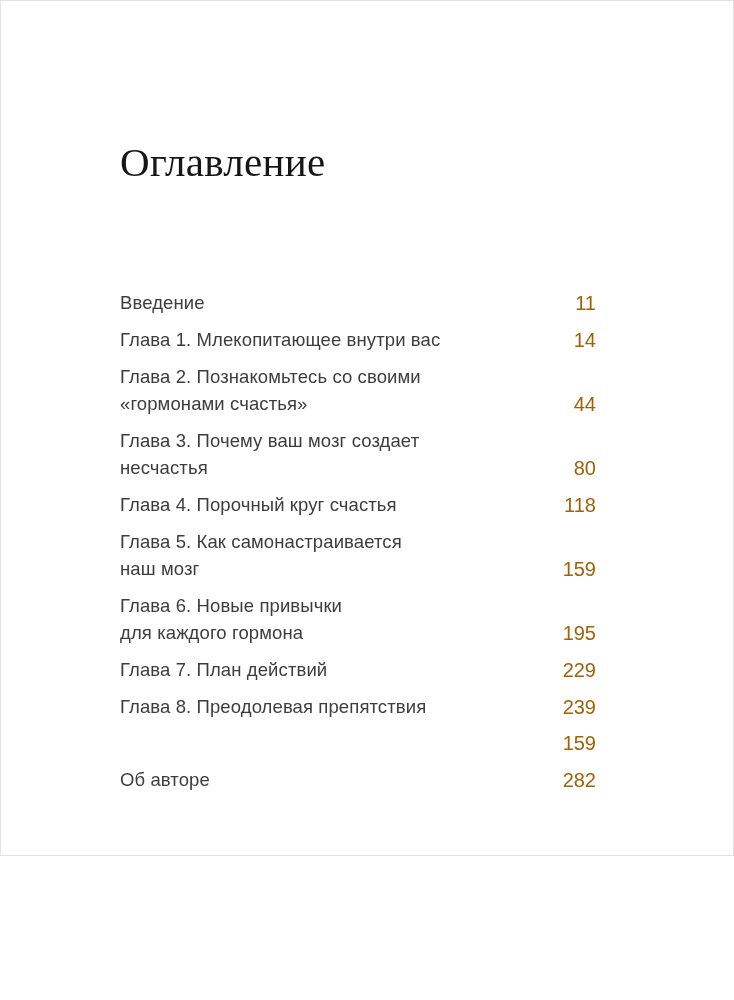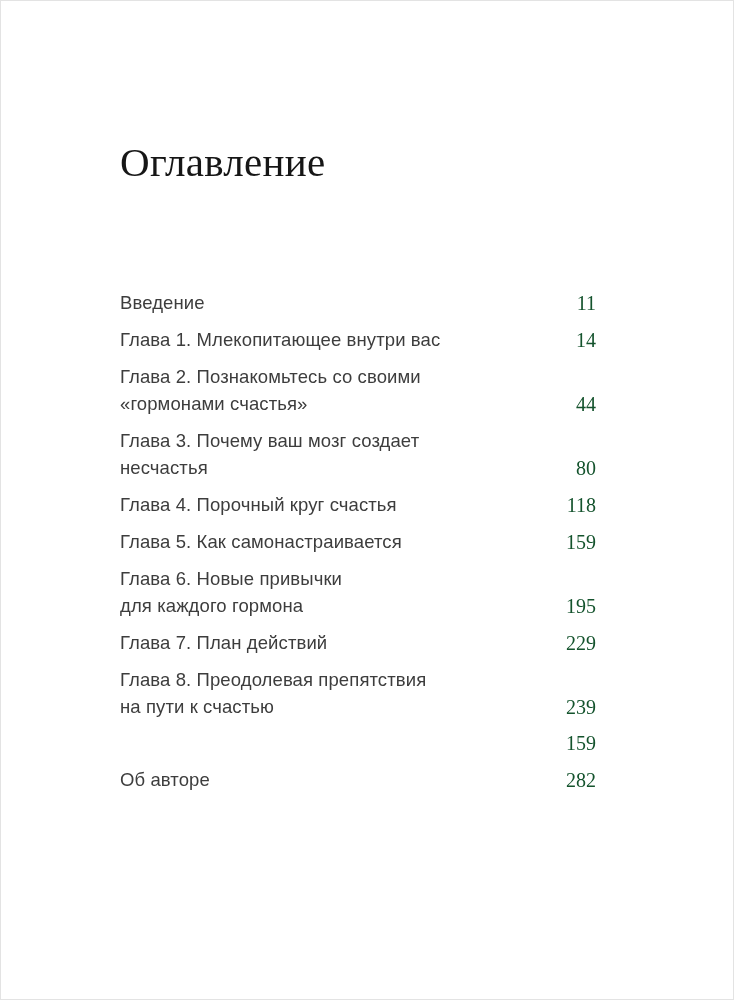--- a/index.html
+++ b/index.html
@@ -3,21 +3,21 @@
 <meta charset="utf-8">
 <style>
   html, body {
     margin: 0;
     padding: 0;
     background: #ffffff;
   }
   .page {
     position: relative;
     width: 734px;
-    height: 1000px;
+    height: 856px;
     box-sizing: border-box;
     background: #ffffff;
     border: 1px solid #e3e3e3;
     padding: 139px 137px 16px 119px;
     font-family: "Liberation Sans", sans-serif;
     overflow: hidden;
   }
   .title {
     font-family: "Liberation Serif", serif;
     font-size: 41px;
@@ -39,24 +39,24 @@
     gap: 20px;
   }
   .toc-label {
     font-family: "Liberation Sans", sans-serif;
     font-size: 18.5px;
     line-height: 27px;
     color: #3d3d3d;
     letter-spacing: 0.1px;
   }
   .toc-page {
-    font-family: Liberation Serif, serif;
+    font-family: Liberation Sans, sans-serif;
     font-size: 20px;
     line-height: 26px;
-    color: #14532d;
+    color: #a16207;
     white-space: nowrap;
   }
 </style>
 </head>
 <body>
 
 <div class="page">
   <h1 class="title">Оглавление</h1>
 
   <div class="toc-list">
@@ -93,20 +93,21 @@
   <div class="toc-row">
     <div class="toc-label">
           <div>Глава 4. Порочный круг счастья</div>
         </div>
     <div class="toc-page">118</div>
   </div>
 
   <div class="toc-row">
     <div class="toc-label">
           <div>Глава 5. Как самонастраивается</div>
+          <div>наш мозг</div>
         </div>
     <div class="toc-page">159</div>
   </div>
 
   <div class="toc-row">
     <div class="toc-label">
           <div>Глава 6. Новые привычки</div>
           <div>для каждого гормона</div>
         </div>
     <div class="toc-page">195</div>
@@ -115,21 +116,20 @@
   <div class="toc-row">
     <div class="toc-label">
           <div>Глава 7. План действий</div>
         </div>
     <div class="toc-page">229</div>
   </div>
 
   <div class="toc-row">
     <div class="toc-label">
           <div>Глава 8. Преодолевая препятствия</div>
-          <div>на пути к счастью</div>
         </div>
     <div class="toc-page">239</div>
   </div>
 
   <div class="toc-row">
     <div class="toc-label">
         </div>
     <div class="toc-page">159</div>
   </div>
 

